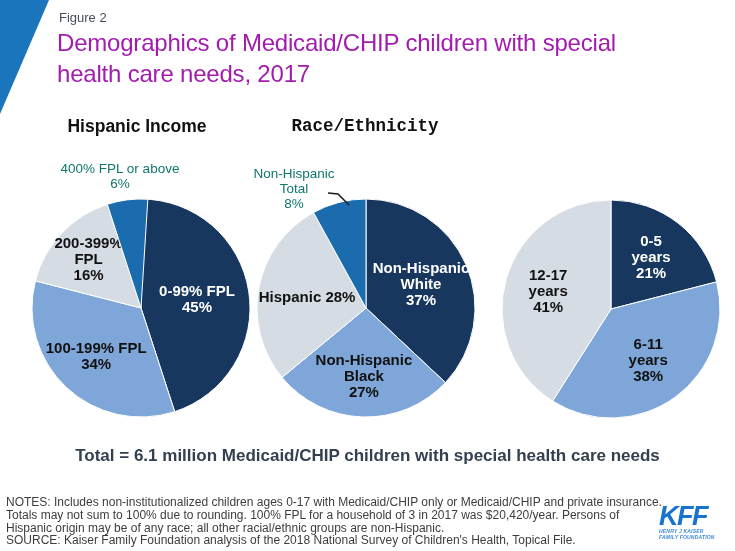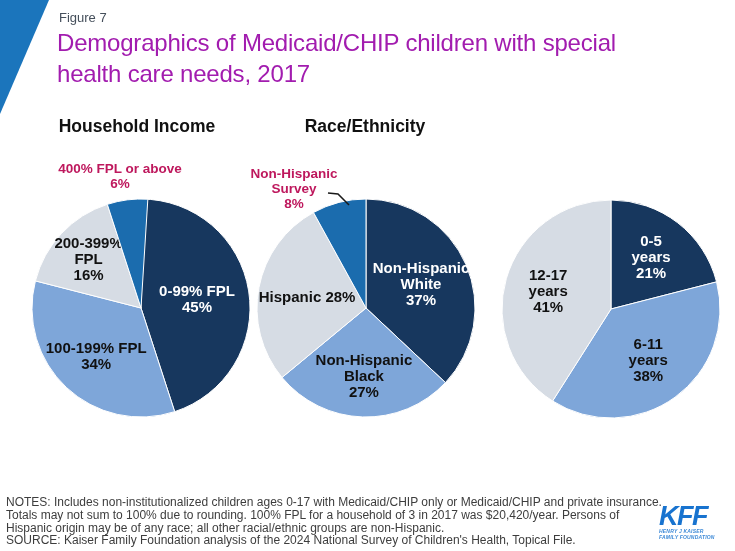--- a/index.html
+++ b/index.html
@@ -38,38 +38,38 @@
   .chart-title {
     position: absolute;
     top: 116px;
     width: 230px;
     text-align: center;
     font-size: 17.5px;
     font-weight: 700;
     color: #111111;
   }
   #chart-title-0 { left: 22px; }
-  #chart-title-1 { left: 250px; }
+  #chart-title-1 { left: 250px; font-family: Liberation Mono, monospace; }
   #chart-title-2 { left: 496px; }
   .pie-svg { position: absolute; width: 222px; height: 222px; }
   #pie-0 { left: 30px;  top: 197px; }
   #pie-1 { left: 255px; top: 197px; }
   #pie-2 { left: 500px; top: 198px; }
   .slice-label {
     font-family: "Liberation Sans", sans-serif;
     font-size: 15px;
     font-weight: 700;
   }
   .callout {
     position: absolute;
     text-align: center;
     font-size: 13.5px;
-    font-weight: 700;
+    font-weight: 400;
     line-height: 15px;
-    color: #be185d;
+    color: #0f766e;
   }
   #callout-0 { left: 35px;  top: 161px; width: 170px; }
   #callout-1 { left: 244px; top: 166px; width: 100px; }
   .leader-line {
     position: absolute;
     left: 327px; top: 189px;
     width: 26px; height: 20px;
   }
   .total-line {
     position: absolute;
@@ -110,25 +110,25 @@
     opacity: 0.85;
   }
 </style>
 </head>
 <body>
 
 <div class="page">
 
   <div class="corner-accent"></div>
 
-  <div class="figure-label">Figure 7</div>
+  <div class="figure-label">Figure 2</div>
 
   <h1 class="page-title">Demographics of Medicaid/CHIP children with special health care needs, 2017</h1>
 
-  <div class="chart-title" id="chart-title-0">Household Income</div>
+  <div class="chart-title" id="chart-title-0">Hispanic Income</div>
   <div class="chart-title" id="chart-title-1">Race/Ethnicity</div>
 
   <svg class="pie-svg" id="pie-0" viewBox="0 0 222 222">
       <path d="M 111 111 L 111.00 2.00 A 109 109 0 0 1 144.68 214.67 Z" fill="#17375E" stroke="#ffffff" stroke-width="1"></path>
       <text class="slice-label" text-anchor="middle" fill="#FFFFFF"><tspan x="167.0" y="99.1">0-99% FPL</tspan><tspan x="167.0" y="115.1">45%</tspan></text>
       <path d="M 111 111 L 144.68 214.67 A 109 109 0 0 1 5.42 83.89 Z" fill="#7EA6D9" stroke="#ffffff" stroke-width="1"></path>
       <text class="slice-label" text-anchor="middle" fill="#111111"><tspan x="66.2" y="155.7">100-199% FPL</tspan><tspan x="66.2" y="171.7">34%</tspan></text>
       <path d="M 111 111 L 5.42 83.89 A 109 109 0 0 1 77.32 7.33 Z" fill="#D6DCE4" stroke="#ffffff" stroke-width="1"></path>
       <text class="slice-label" text-anchor="middle" fill="#111111"><tspan x="58.6" y="50.8">200-399%</tspan><tspan x="58.6" y="66.8">FPL</tspan><tspan x="58.6" y="82.8">16%</tspan></text>
       <path d="M 111 111 L 77.32 7.33 A 109 109 0 0 1 117.84 2.22 Z" fill="#1B6CAE" stroke="#ffffff" stroke-width="1"></path>
@@ -151,32 +151,33 @@
       <text class="slice-label" text-anchor="middle" fill="#111111"><tspan x="48.2" y="81.8">12-17</tspan><tspan x="48.2" y="97.8">years</tspan><tspan x="48.2" y="113.8">41%</tspan></text>
     </svg>
 
   <div class="callout" id="callout-0">
     <div>400% FPL or above</div>
     <div>6%</div>
   </div>
 
   <div class="callout" id="callout-1">
     <div>Non-Hispanic</div>
-    <div>Survey</div>
+    <div>Total</div>
     <div>8%</div>
   </div>
 
   <svg class="leader-line" viewBox="0 0 26 20">
     <polyline points="1,4 11,5 22,16" fill="none" stroke="#1a1a1a" stroke-width="1.5"></polyline>
   </svg>
 
+  <div class="total-line">Total = 6.1 million Medicaid/CHIP children with special health care needs</div>
 
   <div class="notes-block">
     <p>NOTES: Includes non-institutionalized children ages 0-17 with Medicaid/CHIP only or Medicaid/CHIP and private insurance. Totals may not sum to 100% due to rounding. 100% FPL for a household of 3 in 2017 was $20,420/year. Persons of Hispanic origin may be of any race; all other racial/ethnic groups are non-Hispanic.</p>
-    <p>SOURCE: Kaiser Family Foundation analysis of the 2024 National Survey of Children's Health, Topical File.</p>
+    <p>SOURCE: Kaiser Family Foundation analysis of the 2018 National Survey of Children's Health, Topical File.</p>
   </div>
 
   <div class="kff-logo">
     <div class="kff-text">KFF</div>
     <div class="kff-sub">
       <div>HENRY J KAISER</div>
       <div>FAMILY FOUNDATION</div>
     </div>
   </div>
 

